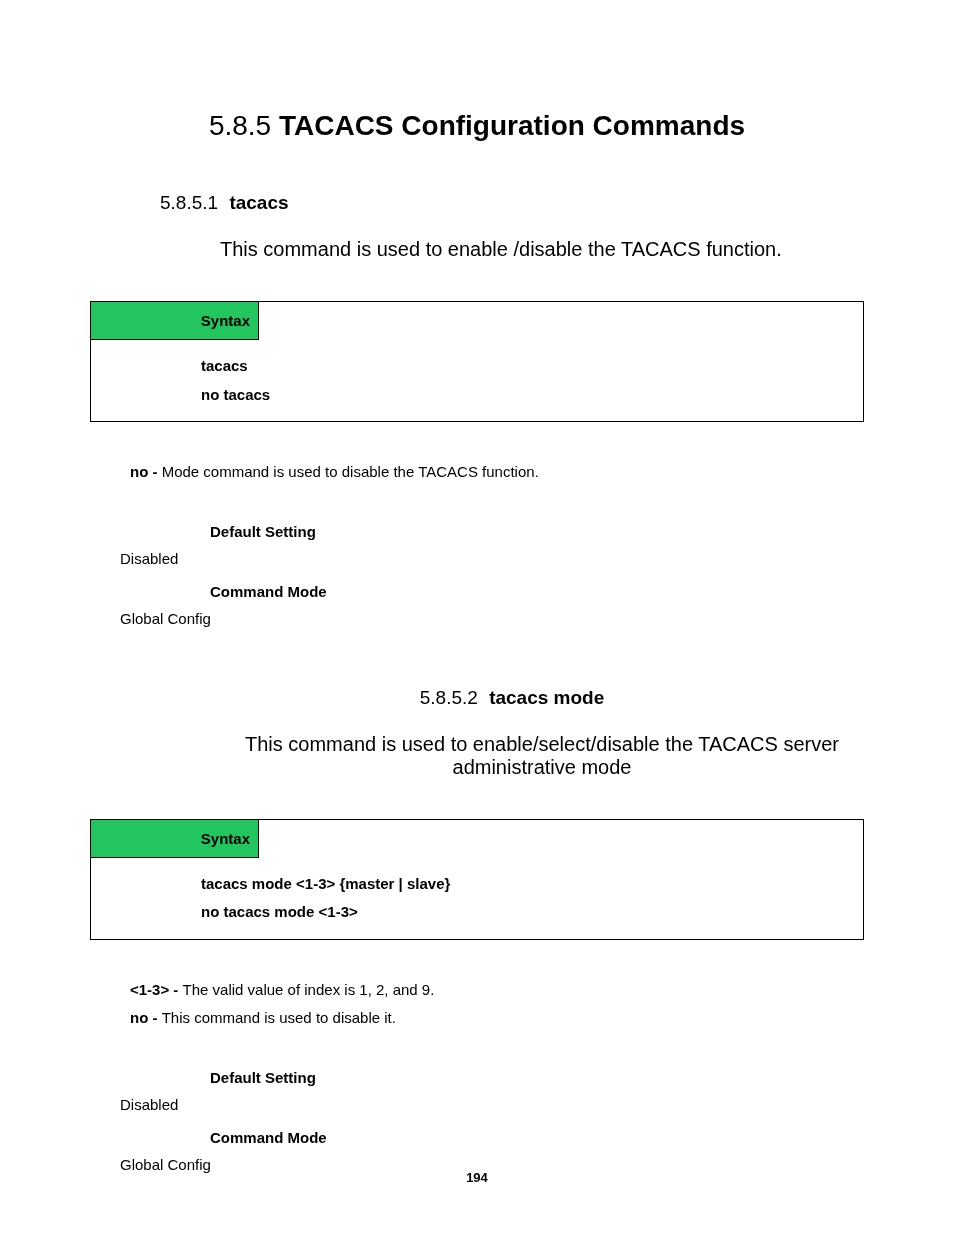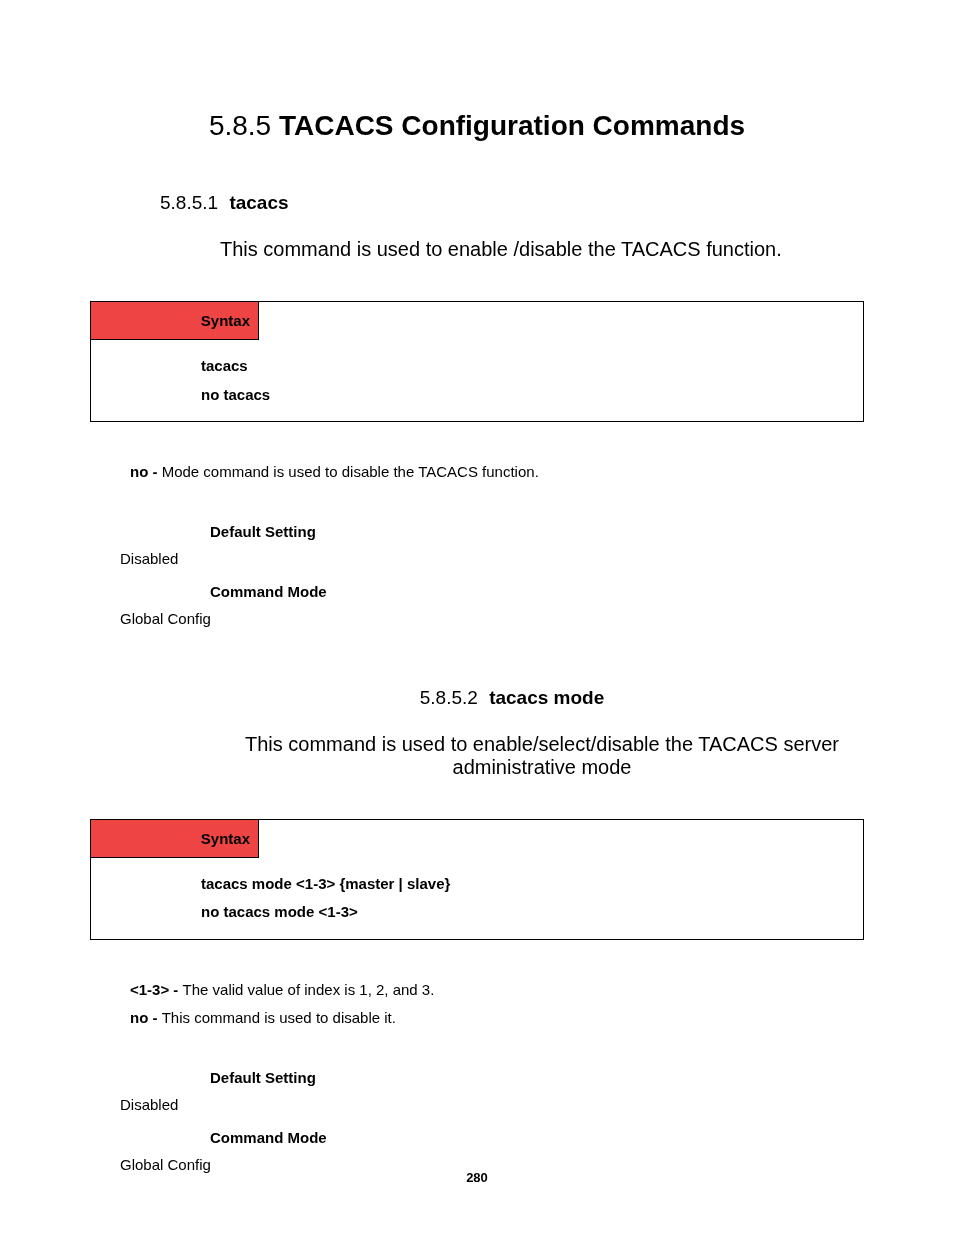--- a/index.html
+++ b/index.html
@@ -37,21 +37,21 @@
     margin: 0 0 40px 60px;
   }
   .syntax-block {
     border: 1.5px solid #000;
     margin: 0 0 36px 0;
     display: flex;
     flex-direction: column;
   }
   .syntax-header {
     width: 168px;
-    background: #ef4444;
+    background: #22c55e;
     border-right: 1.5px solid #000;
     border-bottom: 1.5px solid #000;
     box-sizing: border-box;
     padding: 10px 8px 10px 8px;
     text-align: right;
     font-weight: bold;
     font-size: 15px;
   }
   .syntax-body {
     padding: 12px 10px 12px 110px;
@@ -137,29 +137,29 @@
   <div class="syntax-block">
     <div class="syntax-header">Syntax</div>
     <div class="syntax-body">
       <div>tacacs mode &lt;1-3&gt; {master | slave}</div>
       <div>no tacacs mode &lt;1-3&gt;</div>
     </div>
   </div>
 
   <div class="param-block">
     <div>
-      <span class="bold">&lt;1-3&gt; - </span><span>The valid value of index is 1, 2, and 3.</span>
+      <span class="bold">&lt;1-3&gt; - </span><span>The valid value of index is 1, 2, and 9.</span>
     </div>
     <div>
       <span class="bold">no - </span><span>This command is used to disable it.</span>
     </div>
   </div>
 
   <div class="settings-block" style="margin-bottom:0;">
     <div class="setting-label">Default Setting</div>
     <div class="setting-value">Disabled</div>
     <div class="setting-label">Command Mode</div>
     <div class="setting-value">Global Config</div>
   </div>
 
-  <div class="page-number">280</div>
+  <div class="page-number">194</div>
 
 </div>
 
 </body></html>

